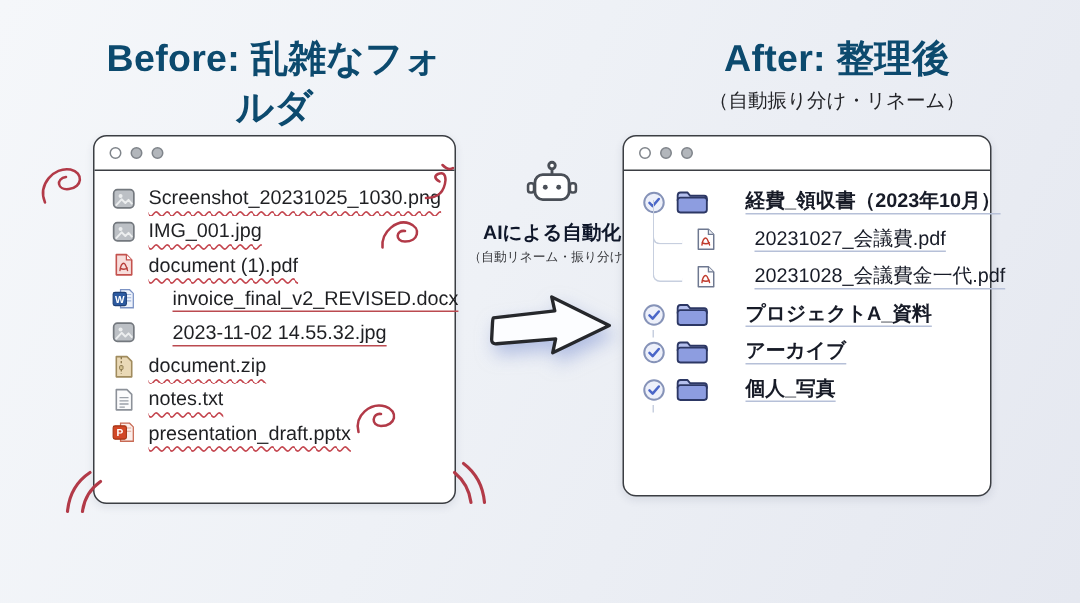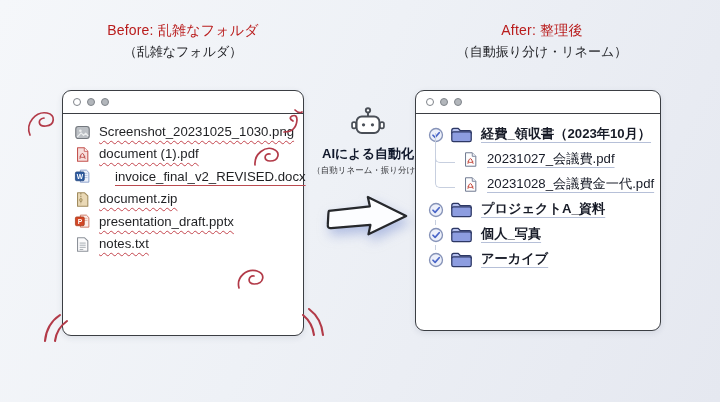--- a/index.html
+++ b/index.html
@@ -4,22 +4,22 @@
 <style>
   html,body{margin:0;padding:0;}
   body{
     width:720px;height:402px;position:relative;overflow:hidden;
     background:linear-gradient(115deg,#f5f7fa 0%,#eef1f6 45%,#e5e8f0 100%);
     font-family:"Liberation Sans","DejaVu Sans",sans-serif;
     -webkit-font-smoothing:antialiased;
   }
   .col-title{position:absolute;text-align:center;}
   .col-title.left{left:62px;top:22px;width:242px;}
-  .col-title.right{left:419px;top:22px;width:246px;}
-  .main-title{font-size:14px;font-weight:normal;color:#b91c1c;letter-spacing:.2px;}
+  .col-title.right{left:435px;top:22px;width:246px;}
+  .main-title{font-size:25px;font-weight:bold;color:#0c4a6e;letter-spacing:.2px;}
   .sub-title{font-size:13px;color:#222327;margin-top:3px;}
 
   .window{
     position:absolute;background:#fff;border:1.7px solid #3b3e43;border-radius:9px;
     box-shadow:0 2px 6px rgba(40,50,80,.10);box-sizing:border-box;
   }
   .window.left{left:62px;top:90px;width:242px;height:246px;}
   .window.right{left:415px;top:90px;width:246px;height:241px;}
   .titlebar{height:22px;border-bottom:1.7px solid #3b3e43;display:flex;align-items:center;gap:6px;padding:0 10px;}
   .dot{width:8px;height:8px;border-radius:50%;border:1.3px solid #7f848a;box-sizing:border-box;}
@@ -36,21 +36,21 @@
 
   
   .rlist{padding:8px 4px 0 12px;}
   .rrow{display:flex;align-items:center;height:25px;position:relative;}
   .rrow .check{width:16px;height:16px;flex:0 0 16px;display:flex;}
   .rrow .foldico{width:23px;height:19px;flex:0 0 23px;display:flex;margin-left:6px;margin-right:8px;}
   .rrow .pdfico{width:17px;height:17px;flex:0 0 17px;display:flex;margin-right:8px;}
   .rrow .check svg,.rrow .foldico svg,.rrow .pdfico svg{width:100%;height:100%;}
   .rname{font-size:13.2px;color:#171b27;white-space:nowrap;line-height:1.1;}
   .rrow.parent .rname{font-weight:bold;}
-  .u-blue{text-decoration-line:underline;text-decoration-style:solid;text-decoration-color:#b6c0d8;text-decoration-thickness:1.3px;text-underline-offset:3.5px;}
+  .u-blue{text-decoration-line:underline;text-decoration-style:solid;text-decoration-color:#b6c0d8;text-decoration-thickness:1.3px;text-underline-offset:3.5px;margin-left:16px;}
   .tree{position:relative;width:34px;height:100%;flex:0 0 34px;}
   .tree::before{content:'';position:absolute;left:7px;top:-14px;width:19px;height:29px;
     border-left:1.5px solid #c7cfdf;border-bottom:1.5px solid #c7cfdf;border-bottom-left-radius:5px;}
   .rrow.stub::after{content:'';position:absolute;left:7px;top:23px;height:5px;border-left:1.5px solid #c7cfdf;}
 
   
   .mid{position:absolute;left:310px;top:106px;width:116px;text-align:center;}
   .robot{width:38px;height:33px;display:inline-block;}
   .mid-label{font-size:13px;font-weight:bold;color:#0f172a;margin-top:3px;white-space:nowrap;}
   .mid-sub{font-size:8.5px;color:#36373b;margin-top:2px;white-space:nowrap;}
@@ -85,20 +85,30 @@
             <rect x="2.5" y="3.5" width="19" height="17" rx="3.5" fill="#bcc0c5" stroke="#73787e" stroke-width="1.6"></rect>
             <circle cx="9" cy="9.5" r="1.9" fill="#eceeef"></circle>
             <path d="M4.5 18.5 L10 12.5 L13.5 16 L16.5 13 L20 17" fill="none" stroke="#eceeef" stroke-width="1.8" stroke-linejoin="round"></path>
           </svg>
         </span>
         <span class="fname u-wavy">Screenshot_20231025_1030.png</span>
       </div>
       <div class="frow">
         <span class="ficon">
           <svg viewBox="0 0 24 24">
+            <rect x="2.5" y="3.5" width="19" height="17" rx="3.5" fill="#bcc0c5" stroke="#73787e" stroke-width="1.6"></rect>
+            <circle cx="9" cy="9.5" r="1.9" fill="#eceeef"></circle>
+            <path d="M4.5 18.5 L10 12.5 L13.5 16 L16.5 13 L20 17" fill="none" stroke="#eceeef" stroke-width="1.8" stroke-linejoin="round"></path>
+          </svg>
+        </span>
+        <span class="fname u-wavy">IMG_001.jpg</span>
+      </div>
+      <div class="frow">
+        <span class="ficon">
+          <svg viewBox="0 0 24 24">
             <path d="M5 2.5 H14.5 L19.5 7.5 V21.5 H5 Z" fill="#f7dedc" stroke="#c4524e" stroke-width="1.5" stroke-linejoin="round"></path>
             <path d="M14.5 2.5 V7.5 H19.5" fill="#ffffff" stroke="#c4524e" stroke-width="1.2" stroke-linejoin="round"></path>
             <path d="M8.4 17.5 C9 13 10.5 10.6 12 10.6 C13.5 10.6 14.3 13.6 15.6 17.5 M8.6 15.1 C11 16.6 13.4 16.6 15.4 15.1" fill="none" stroke="#b8403c" stroke-width="1.3" stroke-linecap="round"></path>
           </svg>
         </span>
         <span class="fname u-wavy">document (1).pdf</span>
       </div>
       <div class="frow">
         <span class="ficon">
           <svg viewBox="0 0 24 24">
@@ -106,46 +116,56 @@
             <path d="M11 7.5 H19 M11 10.5 H19 M11 13.5 H19" stroke="#9db1d8" stroke-width="1"></path>
             <rect x="2" y="5.5" width="12.5" height="12.5" rx="1.8" fill="#2c5aa0" stroke="#1d3f75" stroke-width="1"></rect>
             <text x="8.3" y="15.3" text-anchor="middle" font-size="9.5" font-weight="bold" fill="#ffffff" font-family="Liberation Sans, sans-serif">W</text>
           </svg>
         </span>
         <span class="fname u-line">invoice_final_v2_REVISED.docx</span>
       </div>
       <div class="frow">
         <span class="ficon">
           <svg viewBox="0 0 24 24">
+            <rect x="2.5" y="3.5" width="19" height="17" rx="3.5" fill="#bcc0c5" stroke="#73787e" stroke-width="1.6"></rect>
+            <circle cx="9" cy="9.5" r="1.9" fill="#eceeef"></circle>
+            <path d="M4.5 18.5 L10 12.5 L13.5 16 L16.5 13 L20 17" fill="none" stroke="#eceeef" stroke-width="1.8" stroke-linejoin="round"></path>
+          </svg>
+        </span>
+        <span class="fname u-line">2023-11-02 14.55.32.jpg</span>
+      </div>
+      <div class="frow">
+        <span class="ficon">
+          <svg viewBox="0 0 24 24">
             <path d="M5 2.5 H15 L19.5 7 V21.5 H5 Z" fill="#ead9b6" stroke="#a08b5d" stroke-width="1.5" stroke-linejoin="round"></path>
             <path d="M9.7 2.8 V18.6" stroke="#8d7a50" stroke-width="1.3" stroke-dasharray="2.2 1.6"></path>
             <rect x="8.1" y="11" width="3.2" height="3.6" rx="0.7" fill="#d6c392" stroke="#8d7a50" stroke-width="0.9"></rect>
           </svg>
         </span>
         <span class="fname u-wavy">document.zip</span>
+      </div>
+      <div class="frow">
+        <span class="ficon">
+          <svg viewBox="0 0 24 24">
+            <path d="M5 2.5 H15 L19.5 7 V21.5 H5 Z" fill="#fbfbfc" stroke="#8c9199" stroke-width="1.5" stroke-linejoin="round"></path>
+            <path d="M8 10 H16.5 M8 13 H16.5 M8 16 H16.5 M8 19 H13" stroke="#9aa0a8" stroke-width="1.2"></path>
+          </svg>
+        </span>
+        <span class="fname u-wavy">notes.txt</span>
       </div>
       <div class="frow">
         <span class="ficon">
           <svg viewBox="0 0 24 24">
             <path d="M9 3 H17.5 L21 6.5 V20 H9 Z" fill="#fbeeea" stroke="#c86a54" stroke-width="1.2"></path>
             <path d="M11 7.5 H19 M11 10.5 H19" stroke="#e0a493" stroke-width="1"></path>
             <rect x="2" y="5.5" width="12.5" height="12.5" rx="1.8" fill="#d24726" stroke="#a33312" stroke-width="1"></rect>
             <text x="8.3" y="15.3" text-anchor="middle" font-size="9.5" font-weight="bold" fill="#ffffff" font-family="Liberation Sans, sans-serif">P</text>
           </svg>
         </span>
         <span class="fname u-wavy">presentation_draft.pptx</span>
-      </div>
-      <div class="frow">
-        <span class="ficon">
-          <svg viewBox="0 0 24 24">
-            <path d="M5 2.5 H15 L19.5 7 V21.5 H5 Z" fill="#fbfbfc" stroke="#8c9199" stroke-width="1.5" stroke-linejoin="round"></path>
-            <path d="M8 10 H16.5 M8 13 H16.5 M8 16 H16.5 M8 19 H13" stroke="#9aa0a8" stroke-width="1.2"></path>
-          </svg>
-        </span>
-        <span class="fname u-wavy">notes.txt</span>
       </div>
     </div>
 </div>
 
 <div class="mid">
   <span class="robot">
     <svg viewBox="0 0 40 34" fill="none" stroke="#4a4f57" stroke-width="2" stroke-linecap="round">
       <circle cx="20" cy="4.6" r="2.3" fill="#fff"></circle>
       <line x1="20" y1="7.2" x2="20" y2="11"></line>
       <rect x="8" y="11" width="24" height="17.5" rx="5.5" fill="#fff"></rect>
@@ -217,50 +237,50 @@
           </svg>
         </span>
         <span class="foldico">
           <svg viewBox="0 0 26 21">
             <path d="M2 6 Q2 3.5 4.2 3.5 H9.3 L11.5 6 H22 Q24 6 24 8 V9.5 H2 Z" fill="#b5c0ee" stroke="#2c3764" stroke-width="1.4" stroke-linejoin="round"></path>
             <rect x="2" y="7.4" width="22" height="11.2" rx="2" fill="#8d9de0" stroke="#2c3764" stroke-width="1.4"></rect>
           </svg>
         </span>
         <span class="rname u-blue">プロジェクトA_資料</span>
       </div>
+      <div class="rrow parent">
+        <span class="check">
+          <svg viewBox="0 0 18 18">
+            <circle cx="9" cy="9" r="7.3" fill="#edf0fa" stroke="#8693b8" stroke-width="1.5"></circle>
+            <path d="M5.6 9.3 L8 11.7 L12.6 6.4" fill="none" stroke="#4a66c8" stroke-width="1.9" stroke-linecap="round" stroke-linejoin="round"></path>
+          </svg>
+        </span>
+        <span class="foldico">
+          <svg viewBox="0 0 26 21">
+            <path d="M2 6 Q2 3.5 4.2 3.5 H9.3 L11.5 6 H22 Q24 6 24 8 V9.5 H2 Z" fill="#b5c0ee" stroke="#2c3764" stroke-width="1.4" stroke-linejoin="round"></path>
+            <rect x="2" y="7.4" width="22" height="11.2" rx="2" fill="#8d9de0" stroke="#2c3764" stroke-width="1.4"></rect>
+          </svg>
+        </span>
+        <span class="rname u-blue">アーカイブ</span>
+      </div>
       <div class="rrow parent stub">
         <span class="check">
           <svg viewBox="0 0 18 18">
             <circle cx="9" cy="9" r="7.3" fill="#edf0fa" stroke="#8693b8" stroke-width="1.5"></circle>
             <path d="M5.6 9.3 L8 11.7 L12.6 6.4" fill="none" stroke="#4a66c8" stroke-width="1.9" stroke-linecap="round" stroke-linejoin="round"></path>
           </svg>
         </span>
         <span class="foldico">
           <svg viewBox="0 0 26 21">
             <path d="M2 6 Q2 3.5 4.2 3.5 H9.3 L11.5 6 H22 Q24 6 24 8 V9.5 H2 Z" fill="#b5c0ee" stroke="#2c3764" stroke-width="1.4" stroke-linejoin="round"></path>
             <rect x="2" y="7.4" width="22" height="11.2" rx="2" fill="#8d9de0" stroke="#2c3764" stroke-width="1.4"></rect>
           </svg>
         </span>
         <span class="rname u-blue">個人_写真</span>
       </div>
-      <div class="rrow parent">
-        <span class="check">
-          <svg viewBox="0 0 18 18">
-            <circle cx="9" cy="9" r="7.3" fill="#edf0fa" stroke="#8693b8" stroke-width="1.5"></circle>
-            <path d="M5.6 9.3 L8 11.7 L12.6 6.4" fill="none" stroke="#4a66c8" stroke-width="1.9" stroke-linecap="round" stroke-linejoin="round"></path>
-          </svg>
-        </span>
-        <span class="foldico">
-          <svg viewBox="0 0 26 21">
-            <path d="M2 6 Q2 3.5 4.2 3.5 H9.3 L11.5 6 H22 Q24 6 24 8 V9.5 H2 Z" fill="#b5c0ee" stroke="#2c3764" stroke-width="1.4" stroke-linejoin="round"></path>
-            <rect x="2" y="7.4" width="22" height="11.2" rx="2" fill="#8d9de0" stroke="#2c3764" stroke-width="1.4"></rect>
-          </svg>
-        </span>
-        <span class="rname u-blue">アーカイブ</span>
-      </div>
     </div>
 </div>
 
 <div class="deco" style="left:24px;top:108px">
   <svg width="36" height="34" viewBox="0 0 36 34" fill="none" stroke="#b23a48" stroke-width="1.7" stroke-linecap="round">
     <path d="M6 27 C 1 15, 12 3, 23 5 C 32 7, 31 17, 22 18 C 14 19, 13 11, 20 10"></path>
   </svg>
 </div>
 <div class="deco" style="left:281px;top:108px">
   <svg width="24" height="34" viewBox="0 0 24 34" fill="none" stroke="#b23a48" stroke-width="1.7" stroke-linecap="round">

